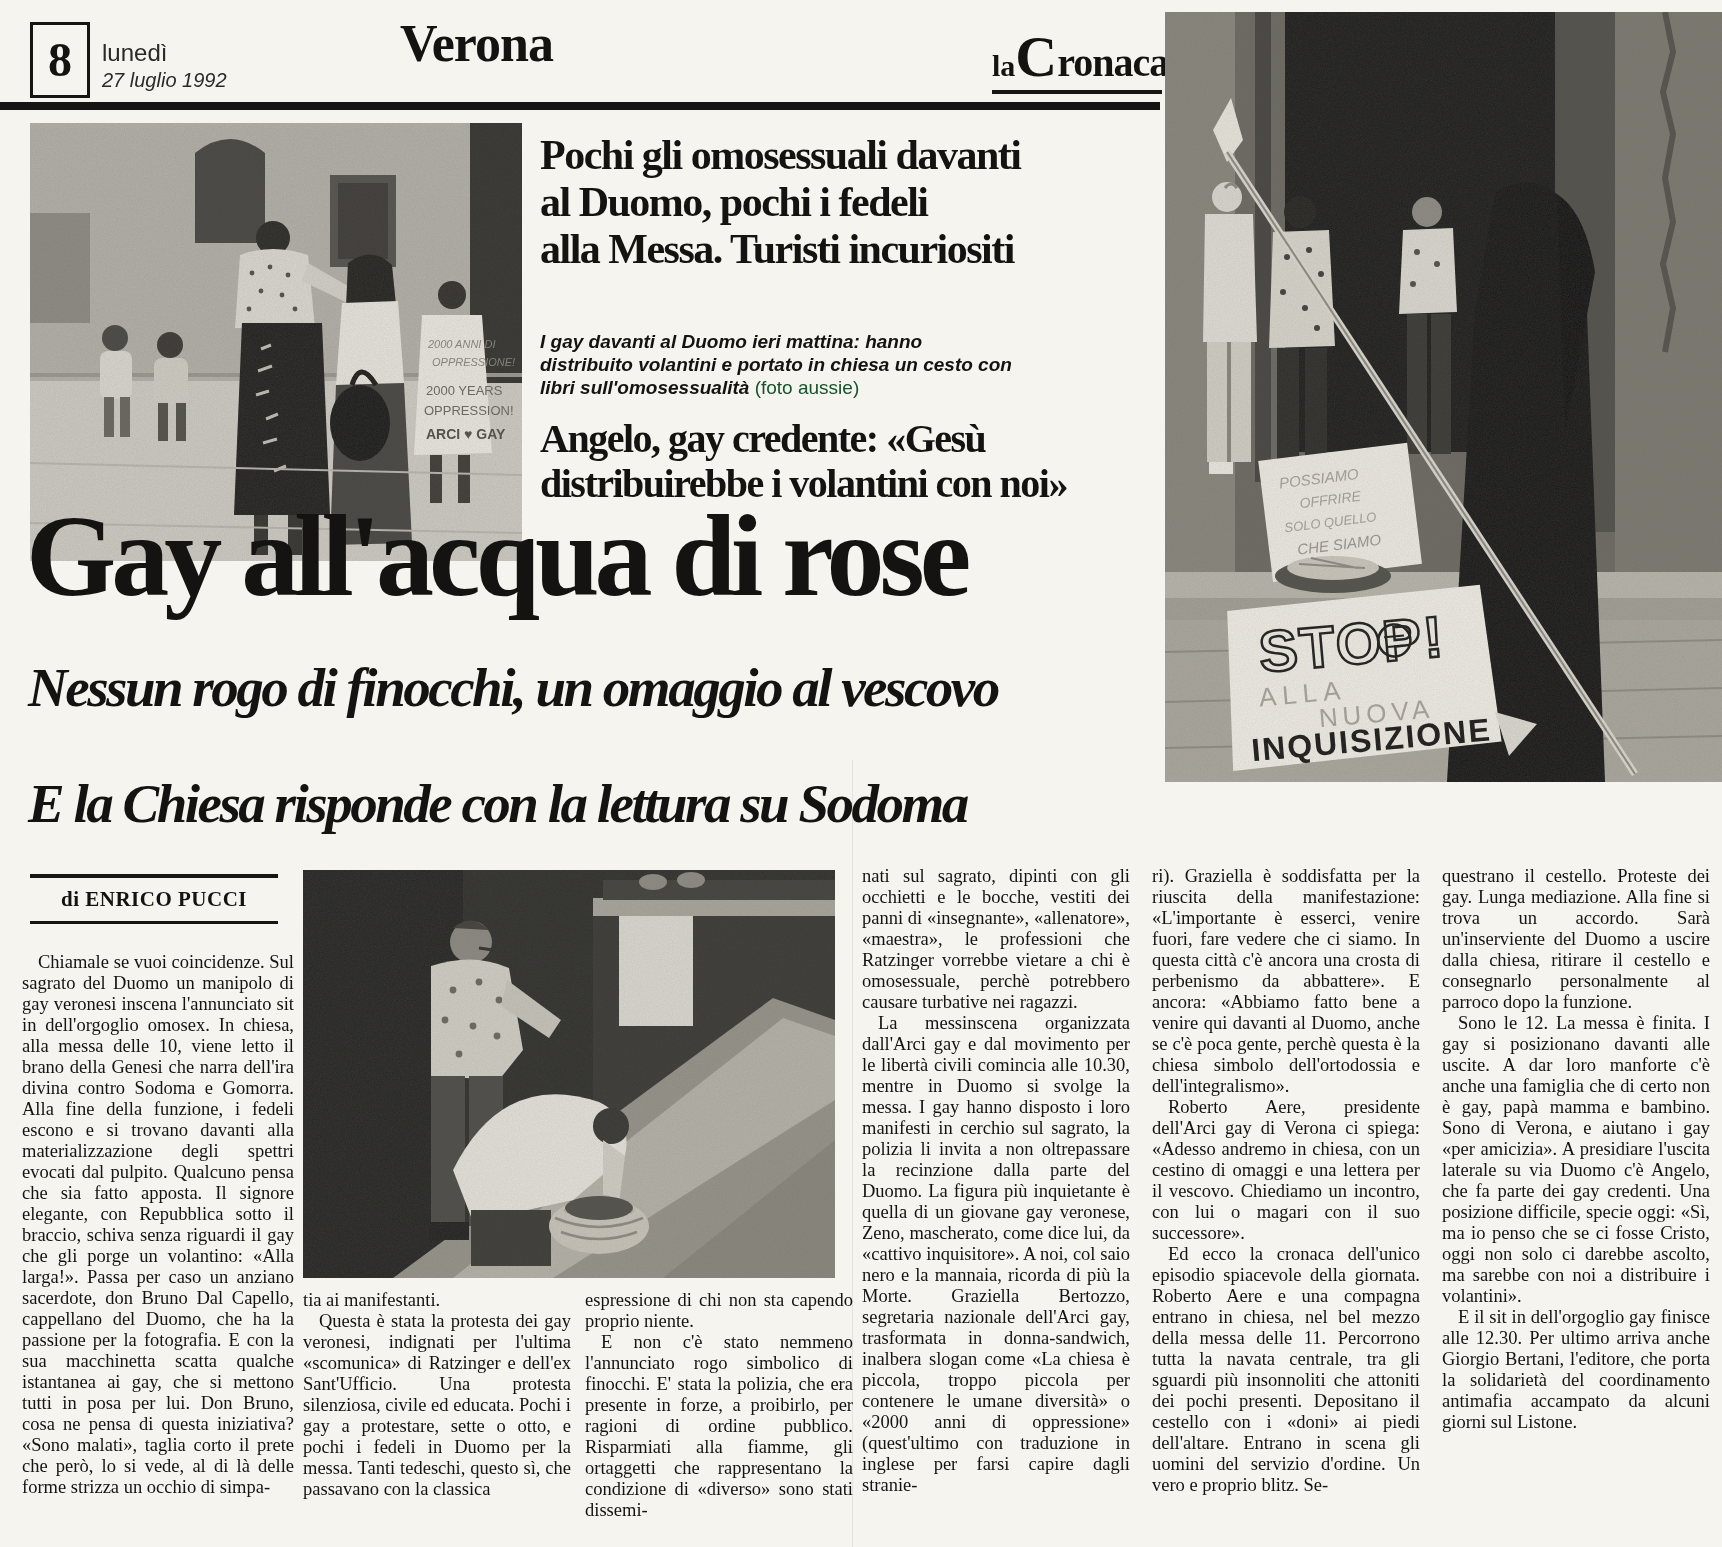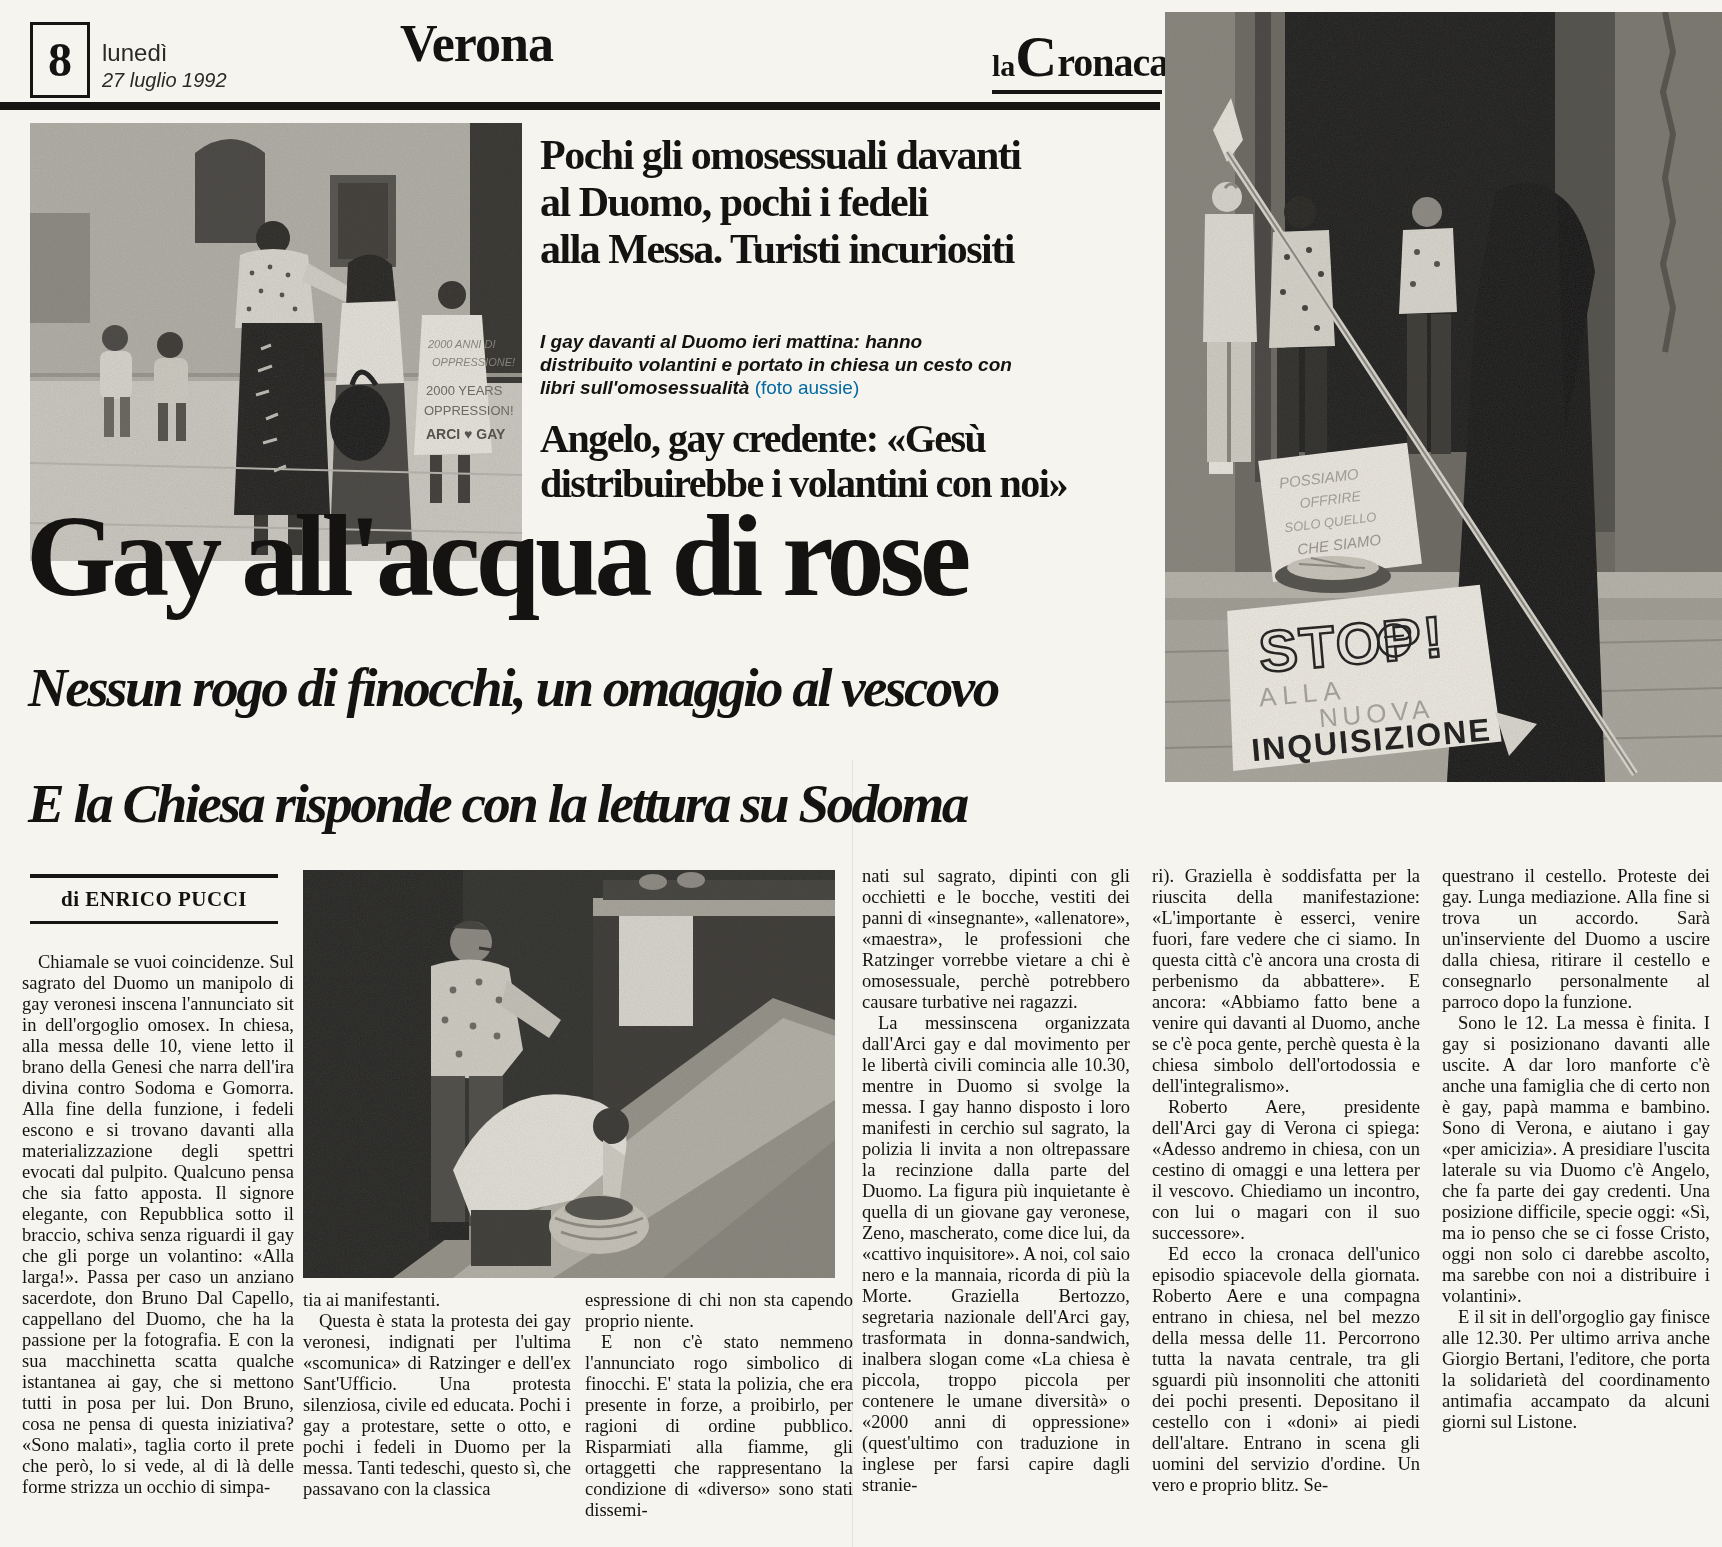--- a/index.html
+++ b/index.html
@@ -26,21 +26,21 @@
   .header-rule{left:0;top:102px;width:1160px;height:8px;background:#161514;}
   
   .photo{background:#b9b6ae;box-shadow:0 0 0 1px #d8d6cf inset;}
   .photo svg{display:block;}
   
   .deck1{left:540px;top:132px;width:545px;font-size:42px;font-weight:bold;
     letter-spacing:-1.5px;line-height:1.12;}
   .caption{left:540px;top:330px;width:480px;
     font-family:"Liberation Sans","DejaVu Sans",sans-serif;font-size:19px;line-height:1.22;}
   .caption .capbold{font-weight:bold;font-style:italic;}
-  .caption .capcredit{font-weight:normal;color:#0369a1;}
+  .caption .capcredit{font-weight:normal;color:#14532d;}
   .deck2{left:540px;top:416px;width:570px;font-size:40px;font-weight:bold;
     letter-spacing:-1.5px;line-height:1.13;}
   .mainhead{left:26px;top:498px;width:1120px;font-size:116px;font-weight:bold;
     letter-spacing:-5px;line-height:1.0;white-space:nowrap;}
   .subhead{left:28px;width:1130px;font-size:55px;font-weight:bold;font-style:italic;
     letter-spacing:-2.5px;line-height:1.0;white-space:nowrap;}
   .sub1{top:660px;} .sub2{top:736px;margin-top:40px;}
   
   .byline-box{left:30px;top:874px;width:248px;border-top:4px solid #161514;
     border-bottom:3px solid #161514;padding:9px 0;text-align:center;}

